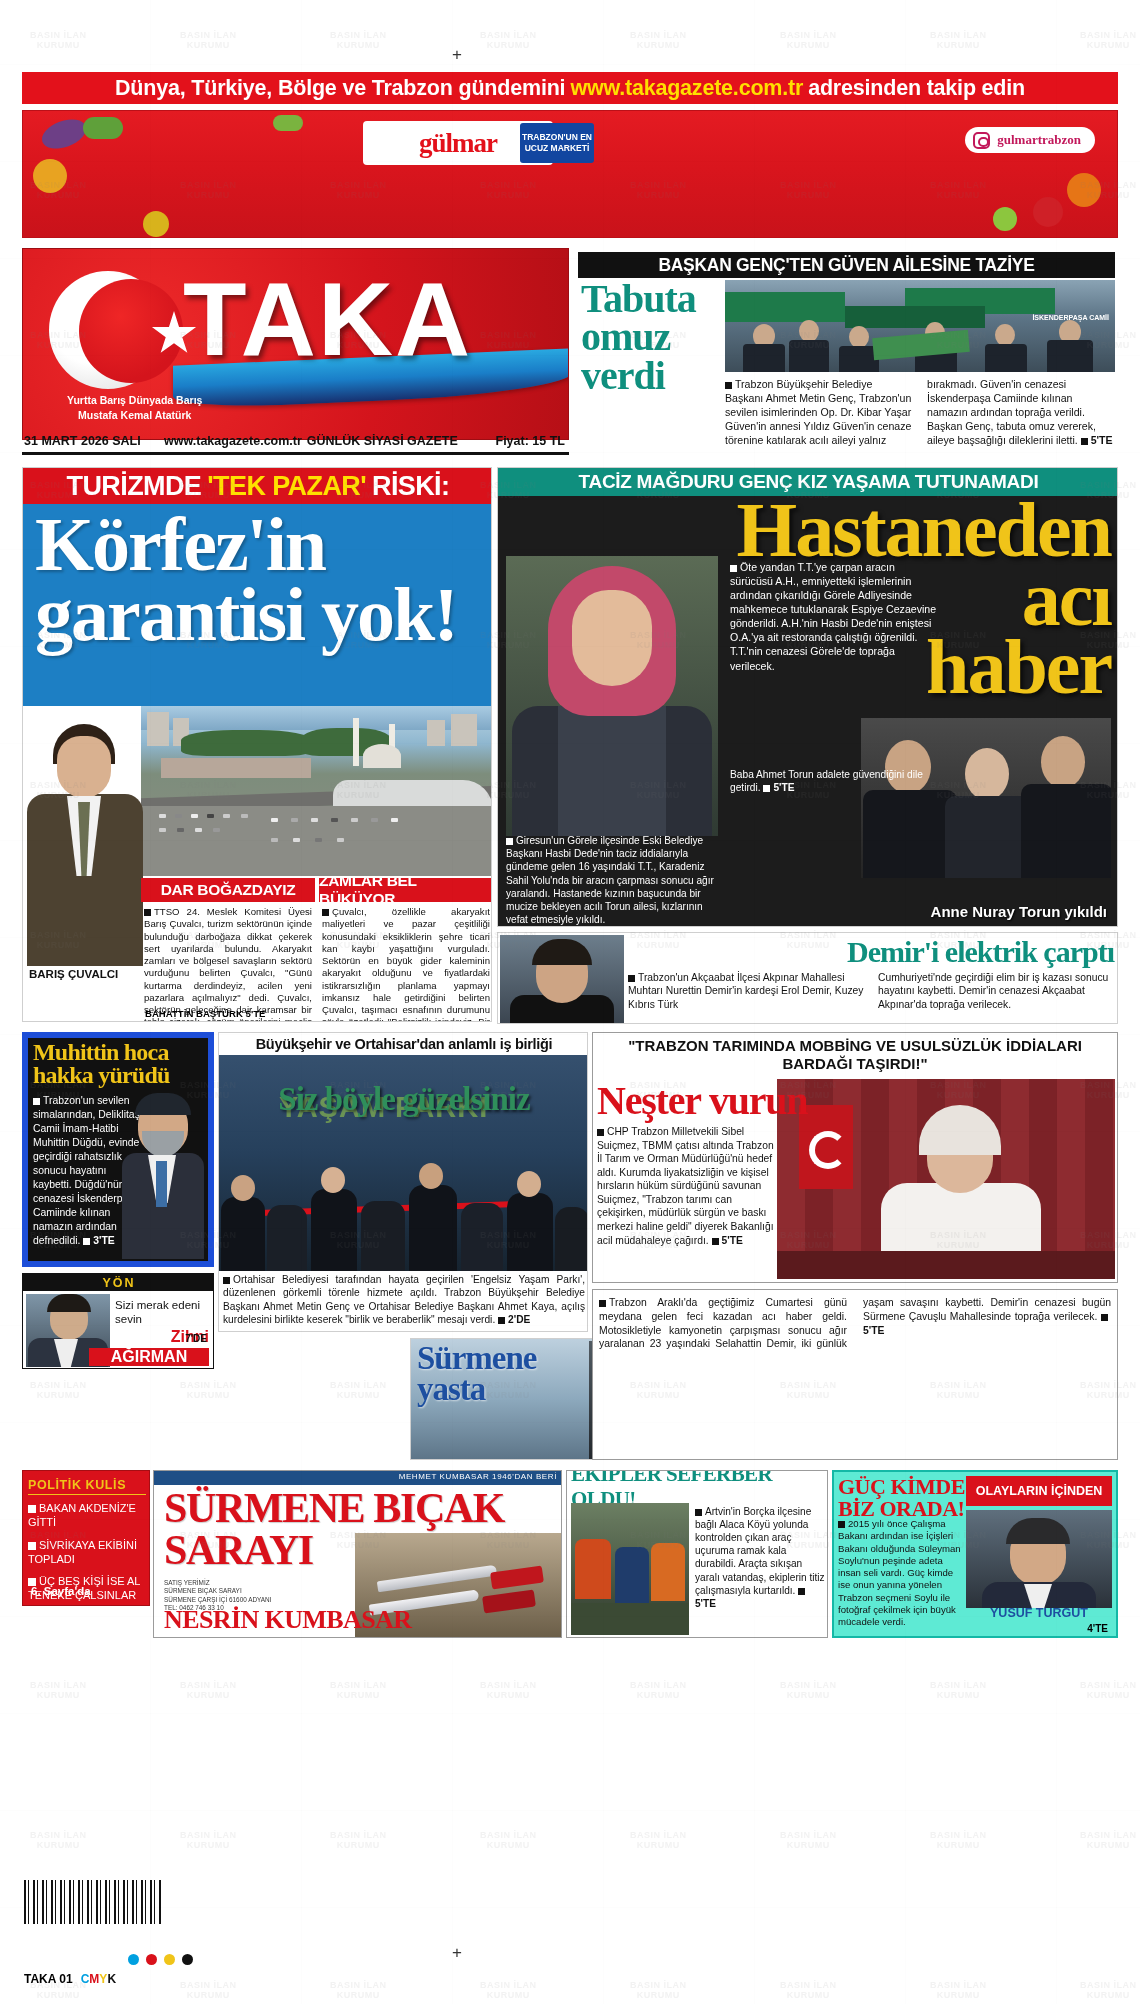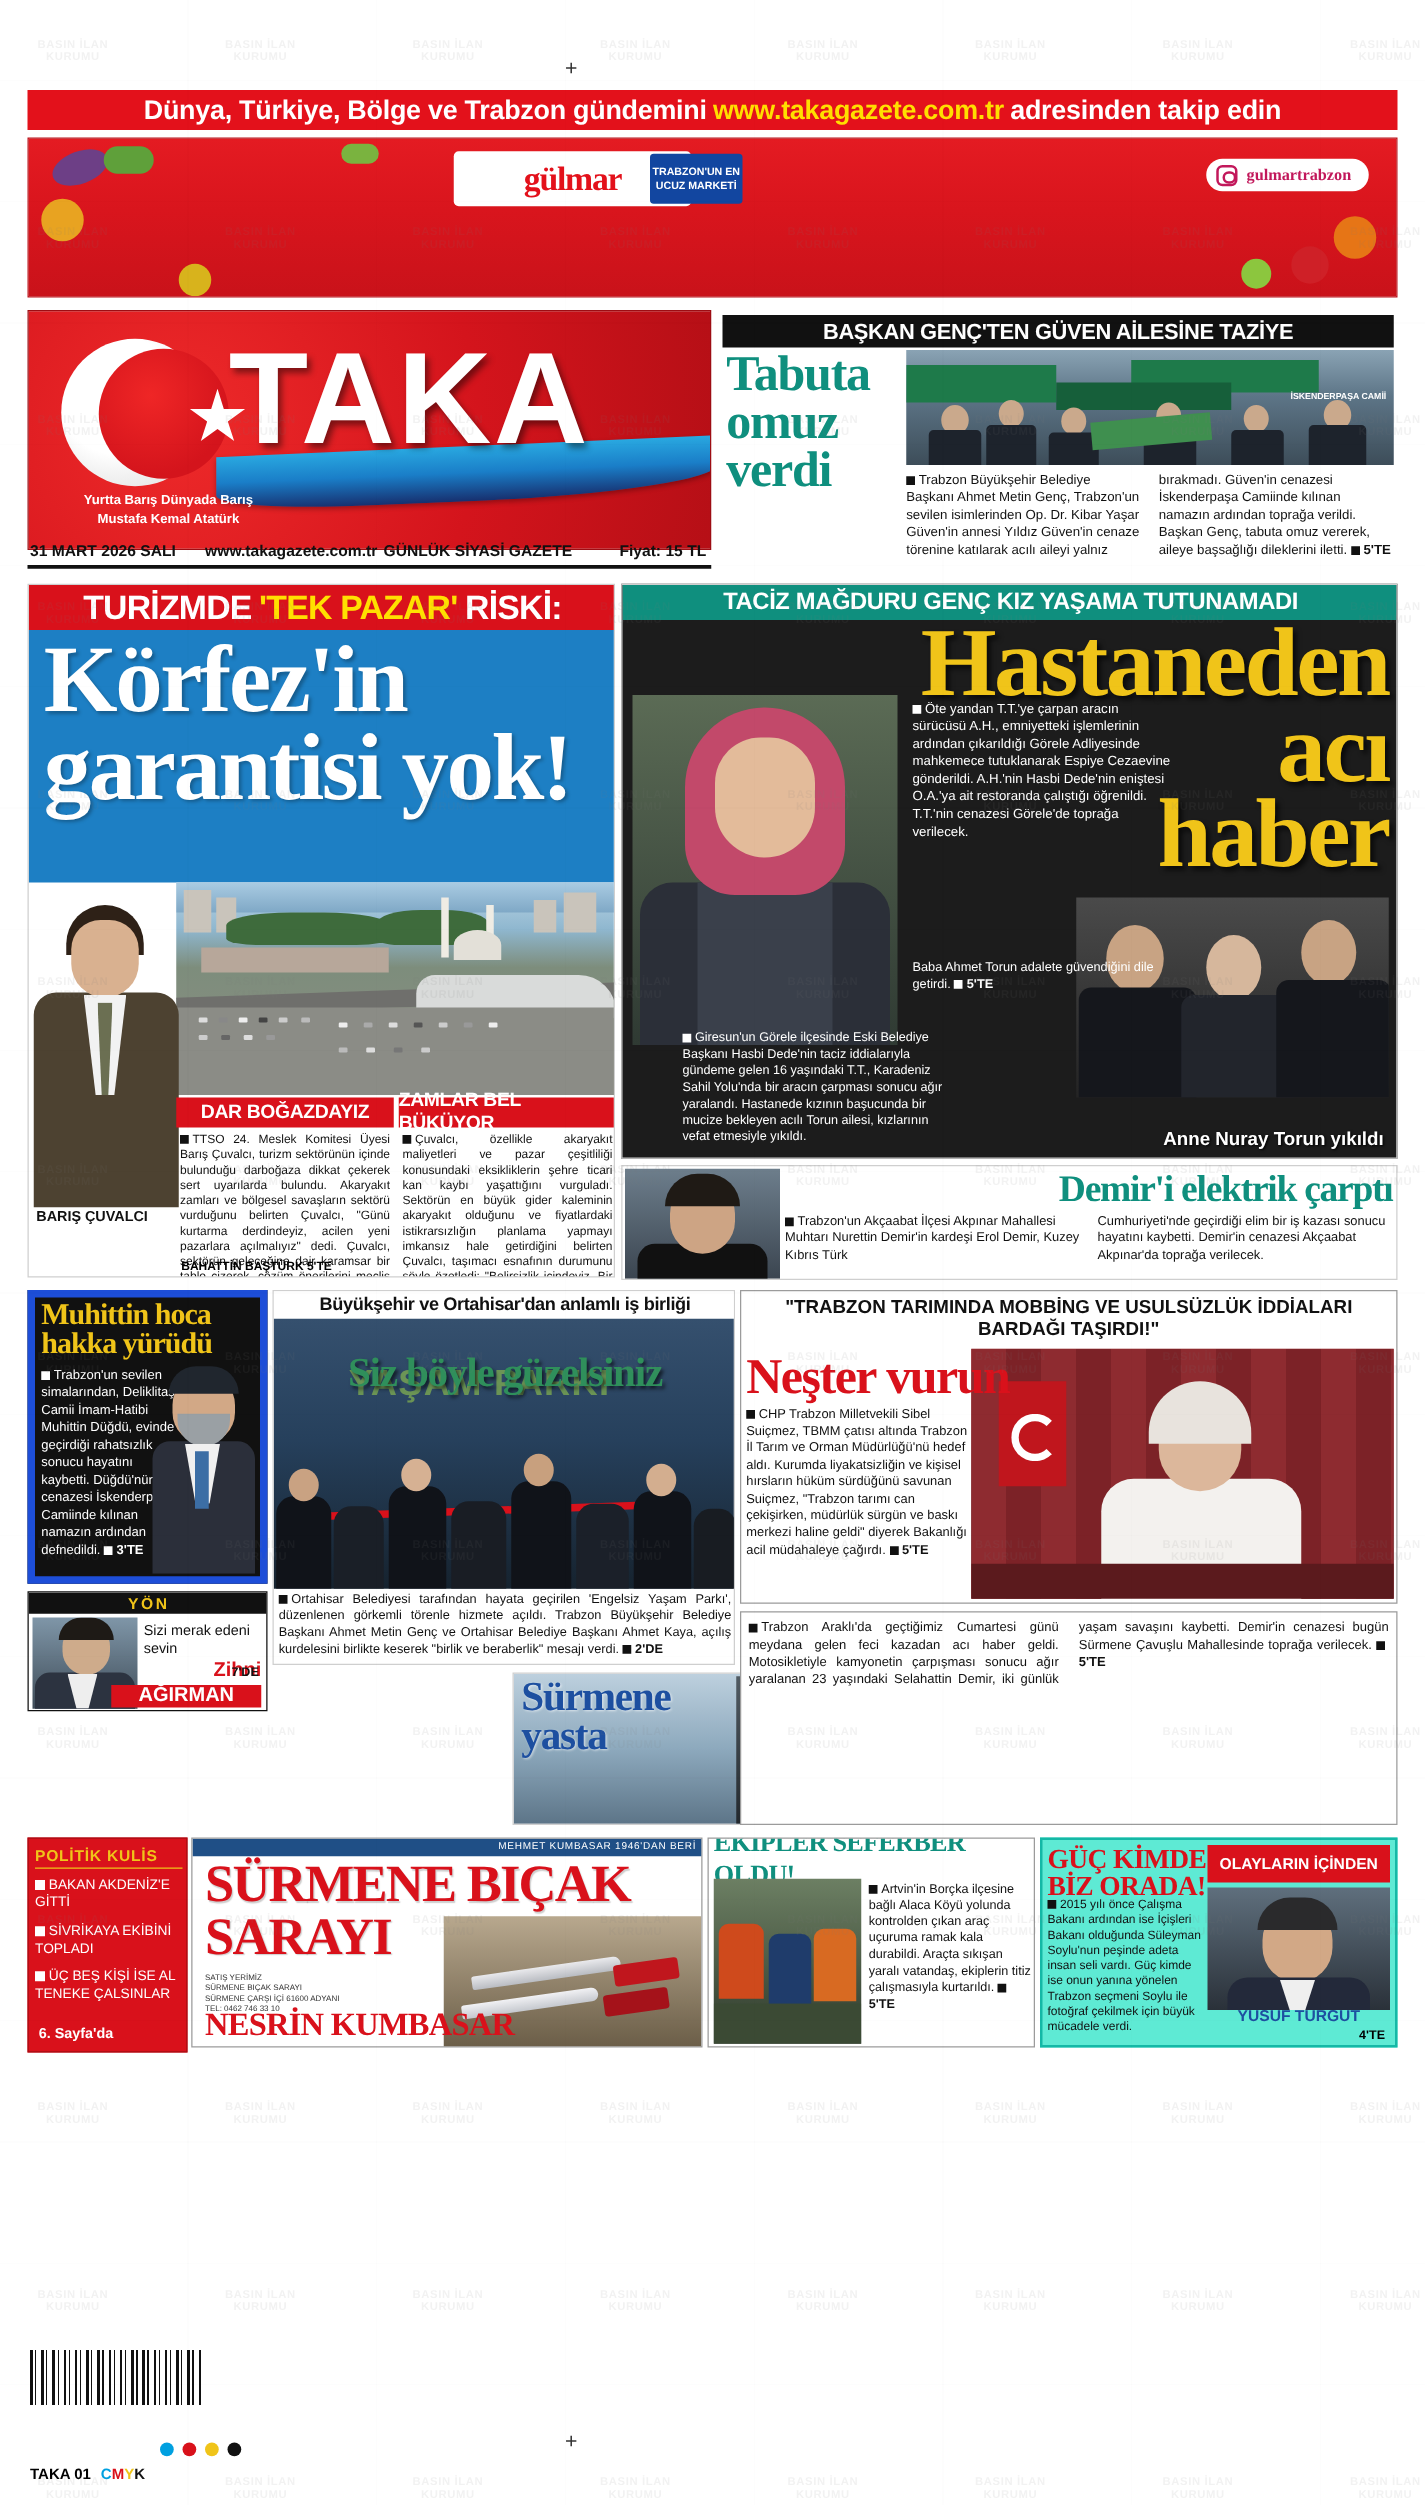--- a/index.html
+++ b/index.html
@@ -238,22 +238,22 @@
     background:linear-gradient(180deg,#4a4a4a,#242424);
   }
   .m-head{position:absolute;border-radius:50%;background:#c8a383;}
   .m-body{position:absolute;background:#15171c;border-radius:10px 10px 0 0;}
   .l2-text {
     position:absolute; left:232px; top:92px; width:210px;
     color:#fff; font-size:10.6px; line-height:1.33; text-align:left;
   }
   .l2-text .sq { background:#fff; }
   .l2-cap {
-    position:absolute; left:8px; bottom:10px; width:214px;
-    color:#fff; font-size:10.1px; line-height:1.3;margin-left:40px;
+    position:absolute; left:8px; bottom:0; width:214px;
+    color:#fff; font-size:10.1px; line-height:1.3;
   }
   .l2-cap .sq { background:#fff; }
   .l2-name {
     position:absolute; right:10px; bottom:6px; color:#fff;
     font-size:15px;font-weight:bold;line-height:1.1;text-align:right;
     text-shadow:1px 1px 2px #000;
   }
 
   
   .demir {
@@ -396,21 +396,21 @@
     position:absolute; left:592px; top:1289px; width:526px; height:171px;
     border:1px solid #9b9b9b; background:#fff; overflow:hidden;
   }
   .surtx .bd {
     position:absolute; left:6px; top:6px; width:512px; height:158px;
     columns:2; column-gap:16px; font-size:10.4px; line-height:1.33; color:#111; text-align:justify;
   }
 
   
   .pk {
-    position:absolute; left:22px; top:1470px; width:128px; height:172px;
+    position:absolute; left:22px; top:1470px; width:128px; height:136px;
     background:#d9111b; border:1px solid #a60d13; overflow:hidden;
   }
   .pk-h {
     position:absolute;left:5px;top:4px;width:118px;height:20px;
     color:#f0c419;font-size:12.5px;font-weight:bold;letter-spacing:.6px;
     border-bottom:1px solid #f0c419; display:flex;align-items:center;
   }
   .pk-l { position:absolute;left:5px;top:30px;width:120px;color:#fff;font-size:11px;font-weight:normal;line-height:1.3;}
   .pk-l .sq { background:#fff; width:8px;height:8px;}
   .pk-l div { margin-bottom:8px; }

